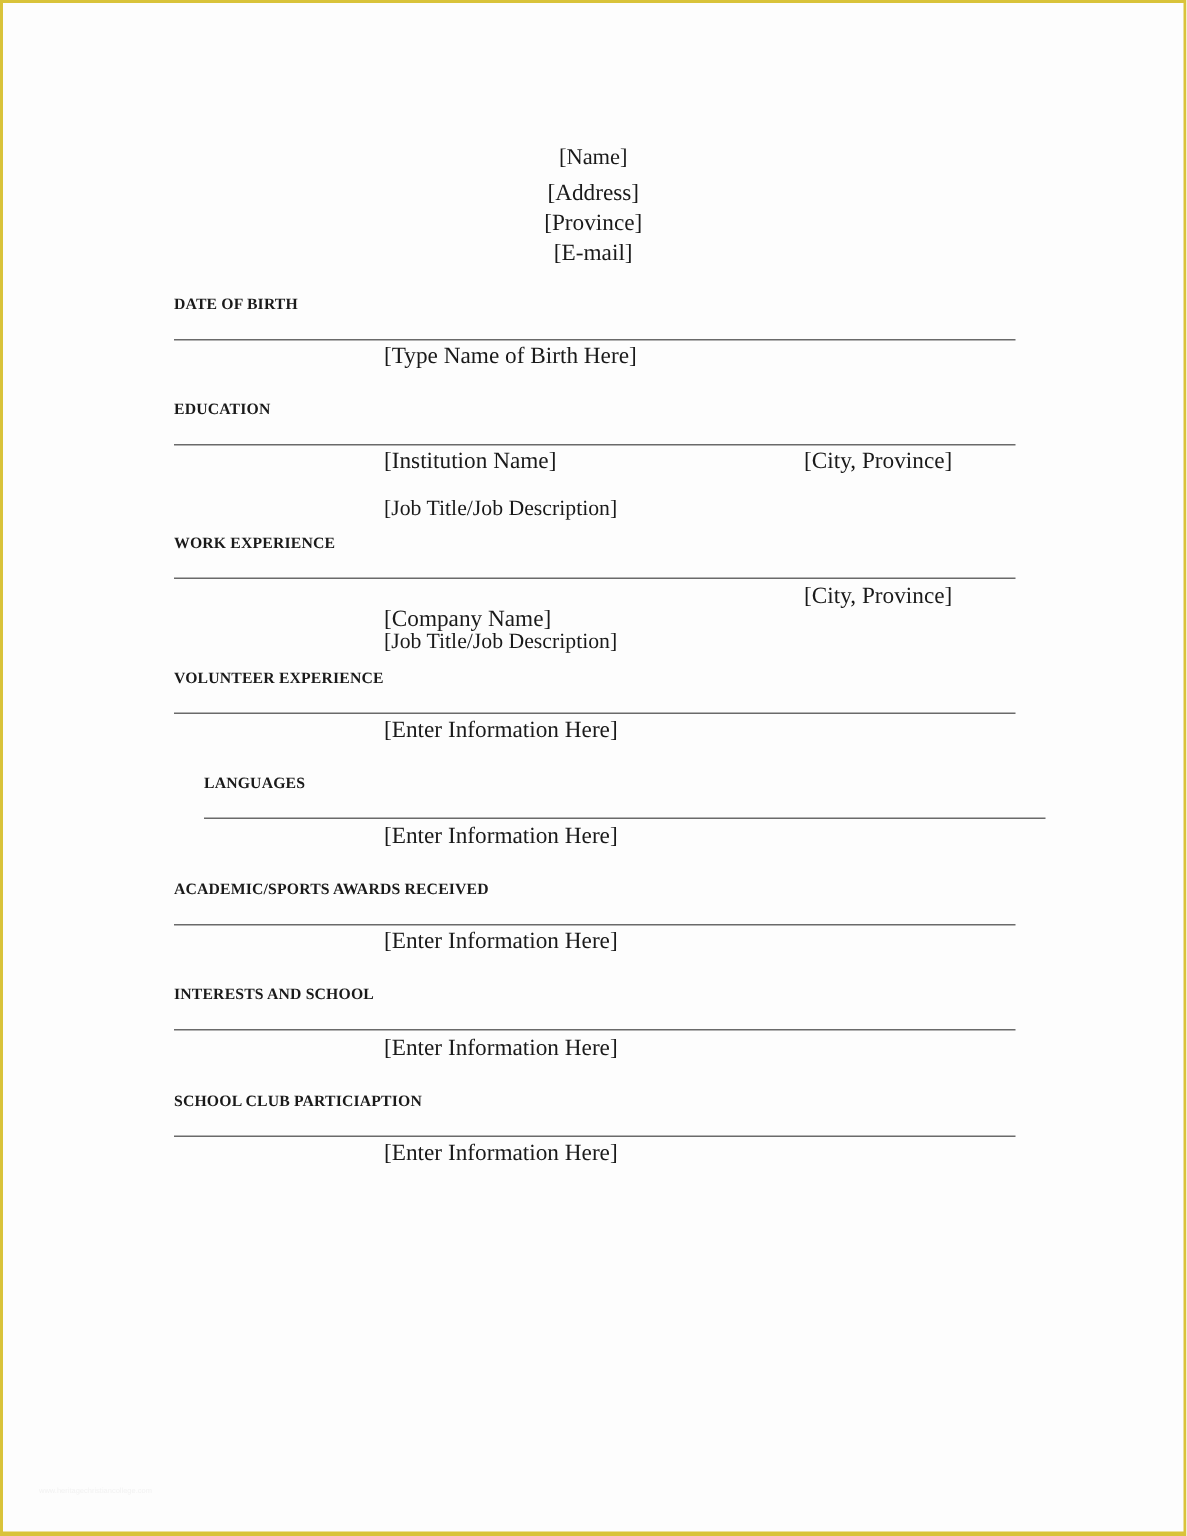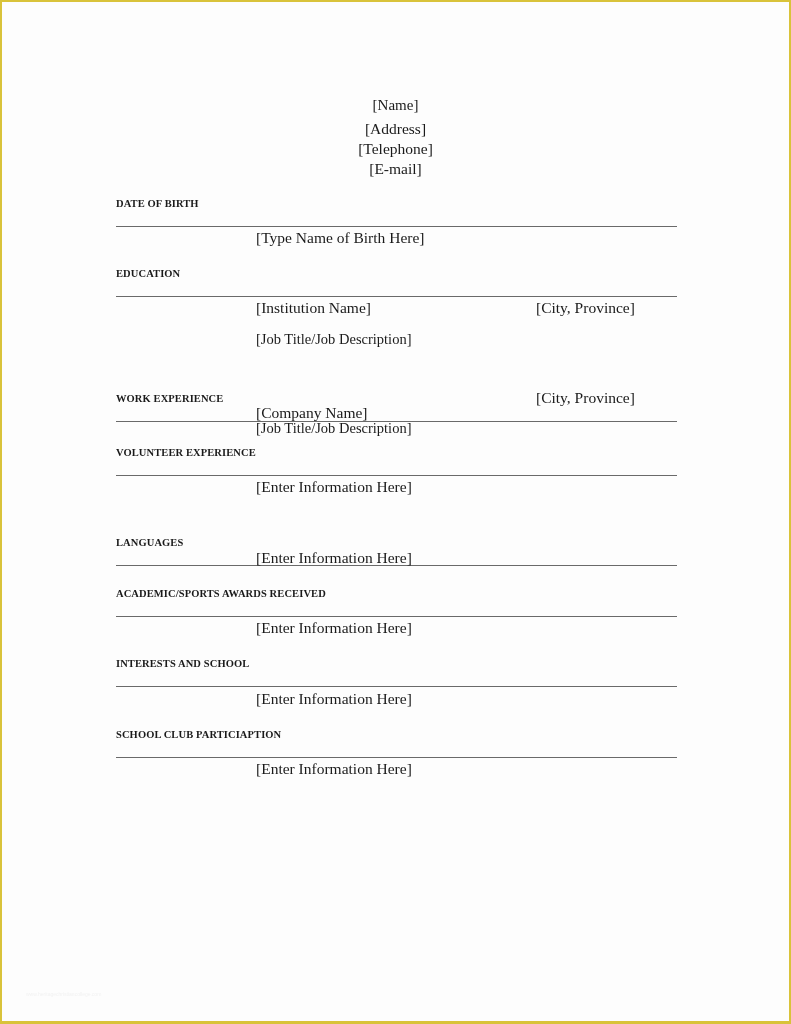--- a/index.html
+++ b/index.html
@@ -48,41 +48,41 @@
     }
   </style>
 </head>
 <body>
 
 <div class="frame"></div>
 
 <div class="header serif">
   <div class="name">[Name]</div>
   <div class="line">[Address]</div>
-  <div class="line">[Telephone]</div>
+  <div class="line">[Province]</div>
   <div class="line">[E-mail]</div>
 </div>
 
 <div class="section-head serif" style="top:197px;">DATE OF BIRTH</div>
 <div class="entry serif" style="top:228px;">[Type Name of Birth Here]</div>
 
 <div class="section-head serif" style="top:267px;font-family:Liberation Serif, serif;">EDUCATION</div>
 <div class="entry serif" style="top:298px;">[Institution Name]</div>
 <div class="entry-right serif" style="top:298px;">[City, Province]</div>
 <div class="entry serif italic" style="top:318px;">[Job Title/Job Description]</div>
 
-<div class="section-head serif" style="top:356px;margin-top:36px;">WORK EXPERIENCE</div>
+<div class="section-head serif" style="top:356px;">WORK EXPERIENCE</div>
 <div class="entry serif" style="top:388px;margin-top:15px;">[Company Name]</div>
 <div class="entry-right serif" style="top:388px;">[City, Province]</div>
 <div class="entry serif italic" style="top:407px;">[Job Title/Job Description]</div>
 
 <div class="section-head serif" style="top:446px;">VOLUNTEER EXPERIENCE</div>
 <div class="entry serif" style="top:477px;">[Enter Information Here]</div>
 
-<div class="section-head serif" style="top:536px;">LANGUAGES</div>
+<div class="section-head serif" style="top:516px;margin-left:20px;">LANGUAGES</div>
 <div class="entry serif" style="top:548px;">[Enter Information Here]</div>
 
 <div class="section-head serif" style="top:587px;">ACADEMIC/SPORTS AWARDS RECEIVED</div>
 <div class="entry serif" style="top:618px;">[Enter Information Here]</div>
 
 <div class="section-head serif" style="top:657px;">INTERESTS AND SCHOOL</div>
 <div class="entry serif" style="top:689px;">[Enter Information Here]</div>
 
 <div class="section-head serif" style="top:728px;">SCHOOL CLUB PARTICIAPTION</div>
 <div class="entry serif" style="top:759px;">[Enter Information Here]</div>

